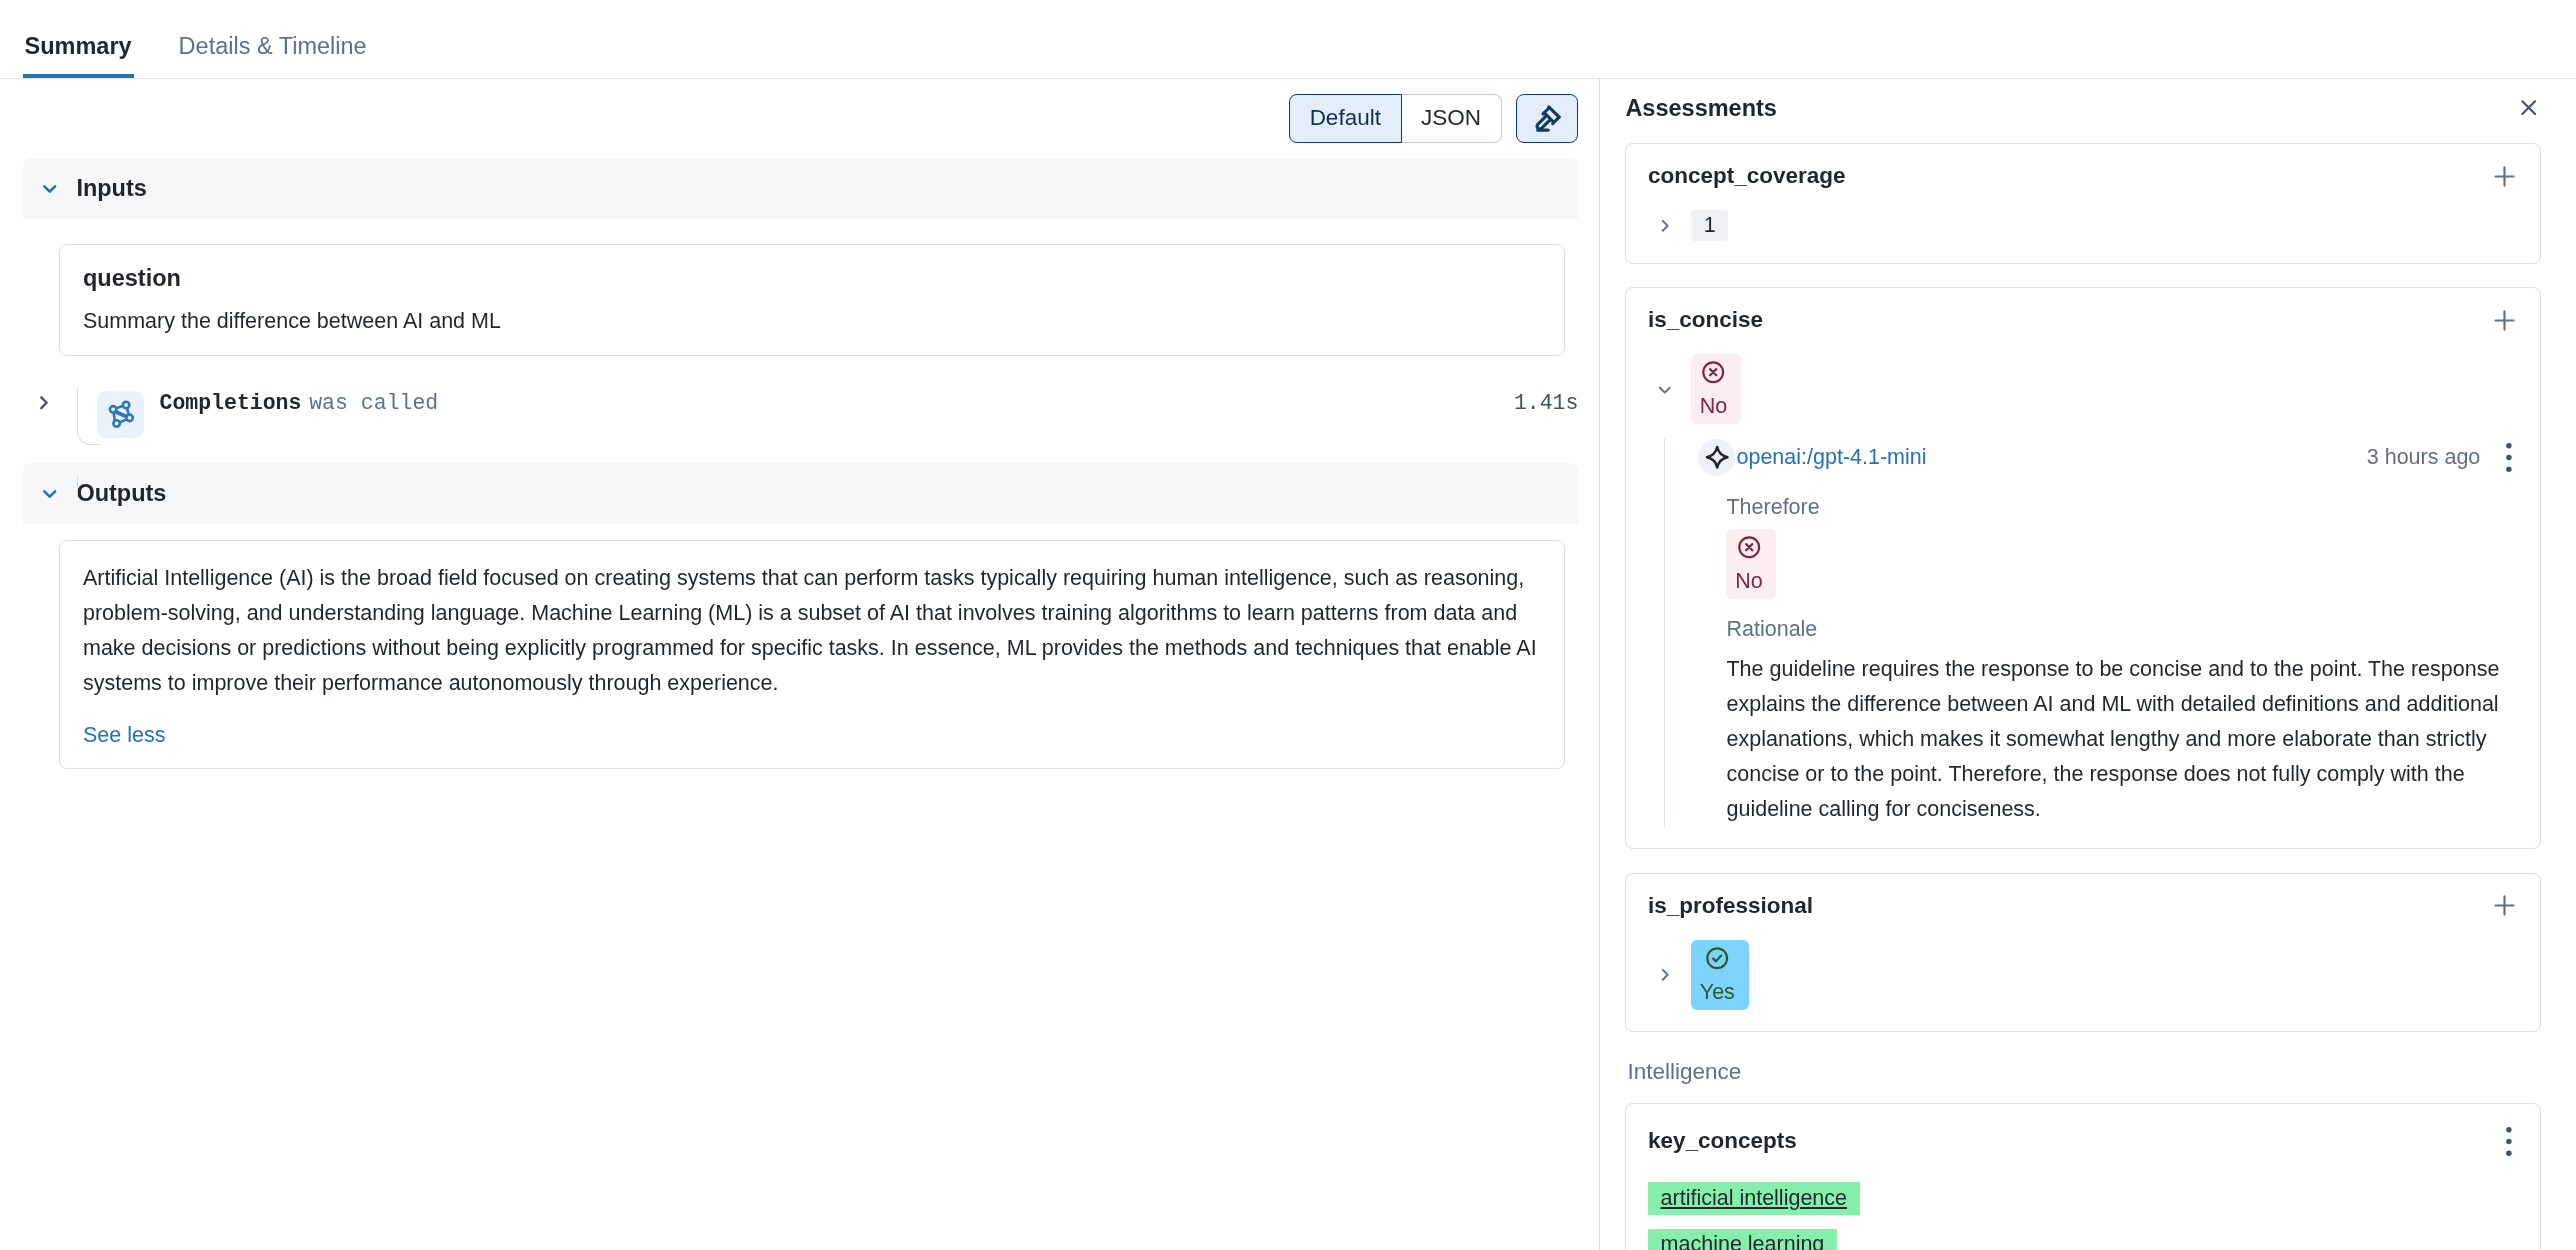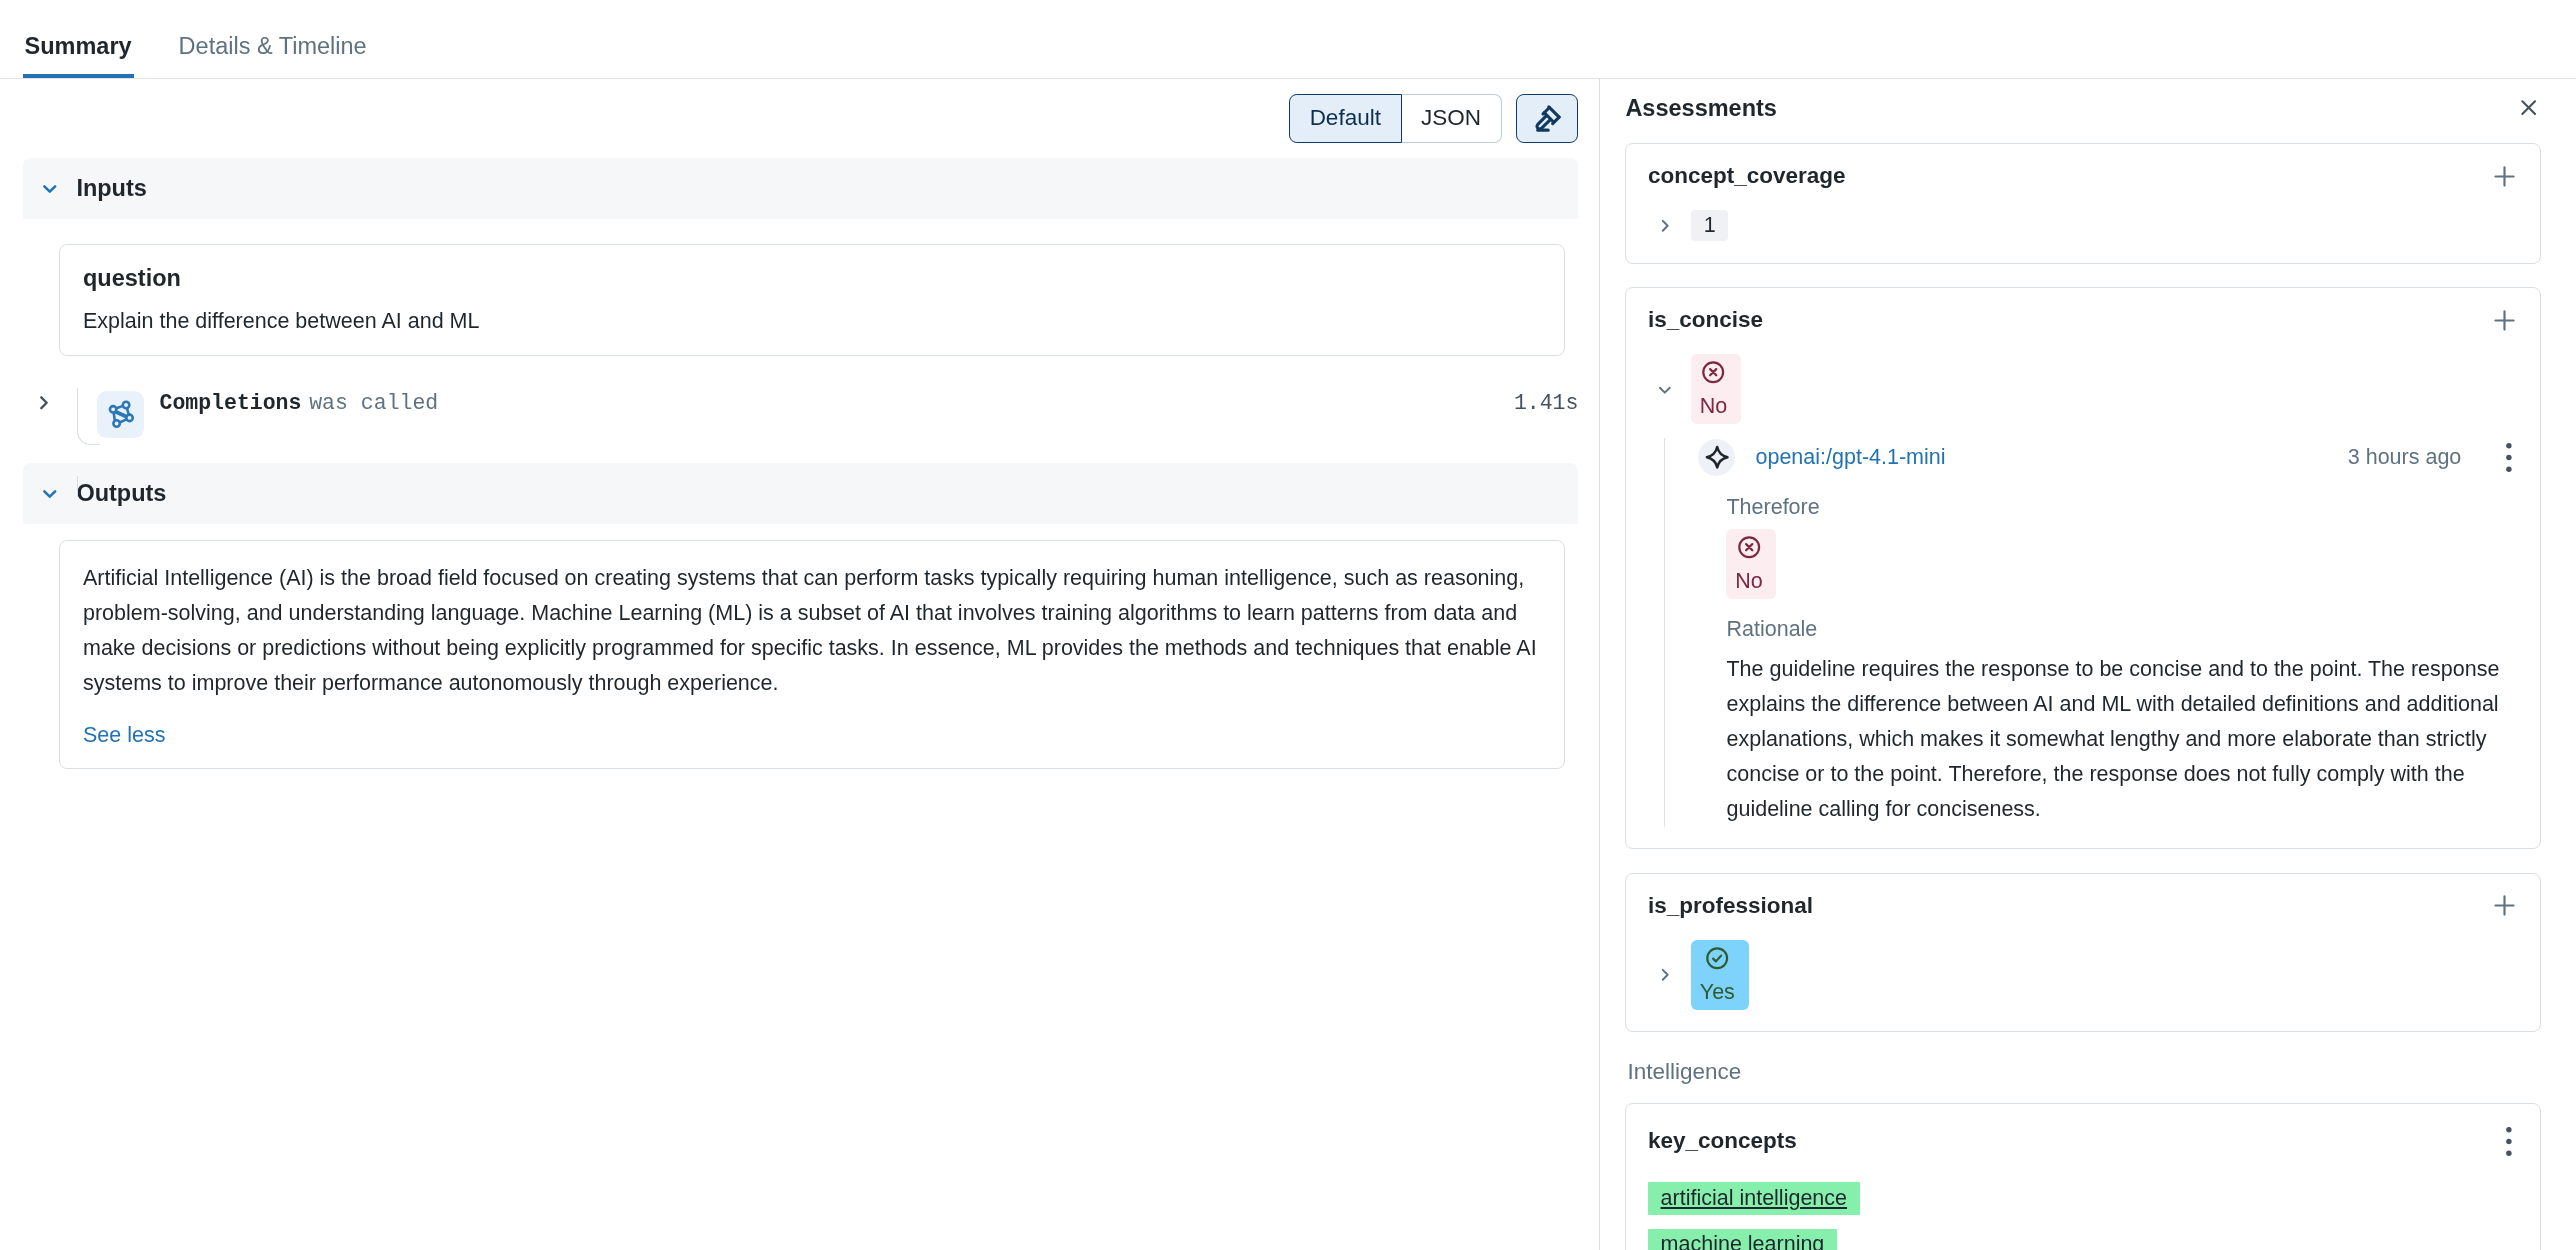--- a/index.html
+++ b/index.html
@@ -60,21 +60,21 @@
   .acard-title { font-size:22.5px; font-weight:700; }
   .acard-row { display:flex; align-items:center; gap:16.6px; margin-top:19.6px; padding-left:6.9px; }
 
   .count-badge { background:#EFF1F4; border-radius:3.9px; padding:2.9px 12.7px; font-size:21.5px; }
 
   .badge { display:inline-flex; align-items:center; gap:8.8px; border-radius:5.9px; padding:4.9px 13.7px 4.9px 8.8px; font-size:21.5px;flex-direction:column; }
   .badge-no { background:#FBEDF0; color:#7D2740; }
   .badge-yes { background:#7dd3fc; color:#2E5B30; }
 
   .detail { margin-left:16.6px; margin-top:13.7px; border-left:1.5px solid #DDE2E8; padding-left:33px; }
-  .model-row { display:flex; align-items:center; gap:20px; }
+  .model-row { display:flex; align-items:center; gap:1px; }
   .sparkle-circle { width:37px; height:37px; border-radius:50%; background:#EEF2F8; display:flex; align-items:center; justify-content:center; flex:none; }
   .model-link { color:#2272B4; font-size:21.5px; cursor:pointer; }
   .model-time { margin-left:auto; color:#5F7281; font-size:21.5px; }
   .kebab { margin-left:17.6px; padding:2px 5.9px; cursor:pointer; display:flex; }
   .indent { margin-left:28px; }
   .meta-label { color:#5F7281; font-size:21.5px; }
   .mt18 { margin-top:17.6px; } .mt10 { margin-top:9.8px; }
   .rationale { font-size:21.5px; line-height:35px; max-width:793px; }
 
   .exp-label { color:#5F7281; font-size:22.5px; margin:27px 0 17.6px 2px; }
@@ -121,21 +121,21 @@
           <svg width="23.5" height="23.5" viewBox="0 0 24 24">
               <path d="M6.5 9.5l5.5 5.5 5.5-5.5" fill="none" stroke="#2272B4" stroke-width="2.6" stroke-linecap="round" stroke-linejoin="round"></path>
             </svg>
         </span>
         <span class="section-title">Inputs</span>
       </div>
 
       <div class="inputs-body">
         <div class="io-card">
           <div class="field-label">question</div>
-          <div class="field-value">Explain the difference between AI and ML</div>
+          <div class="field-value">Summary the difference between AI and ML</div>
         </div>
 
         <div class="connector-elbow"></div>
         <div class="connector-stub"></div>
 
         <div class="span-row">
           <span class="chev">
             <svg width="23.5" height="23.5" viewBox="0 0 24 24">
                 <path d="M9.5 6.5l5.5 5.5-5.5 5.5" fill="none" stroke="#44535F" stroke-width="2.4" stroke-linecap="round" stroke-linejoin="round"></path>
               </svg>

